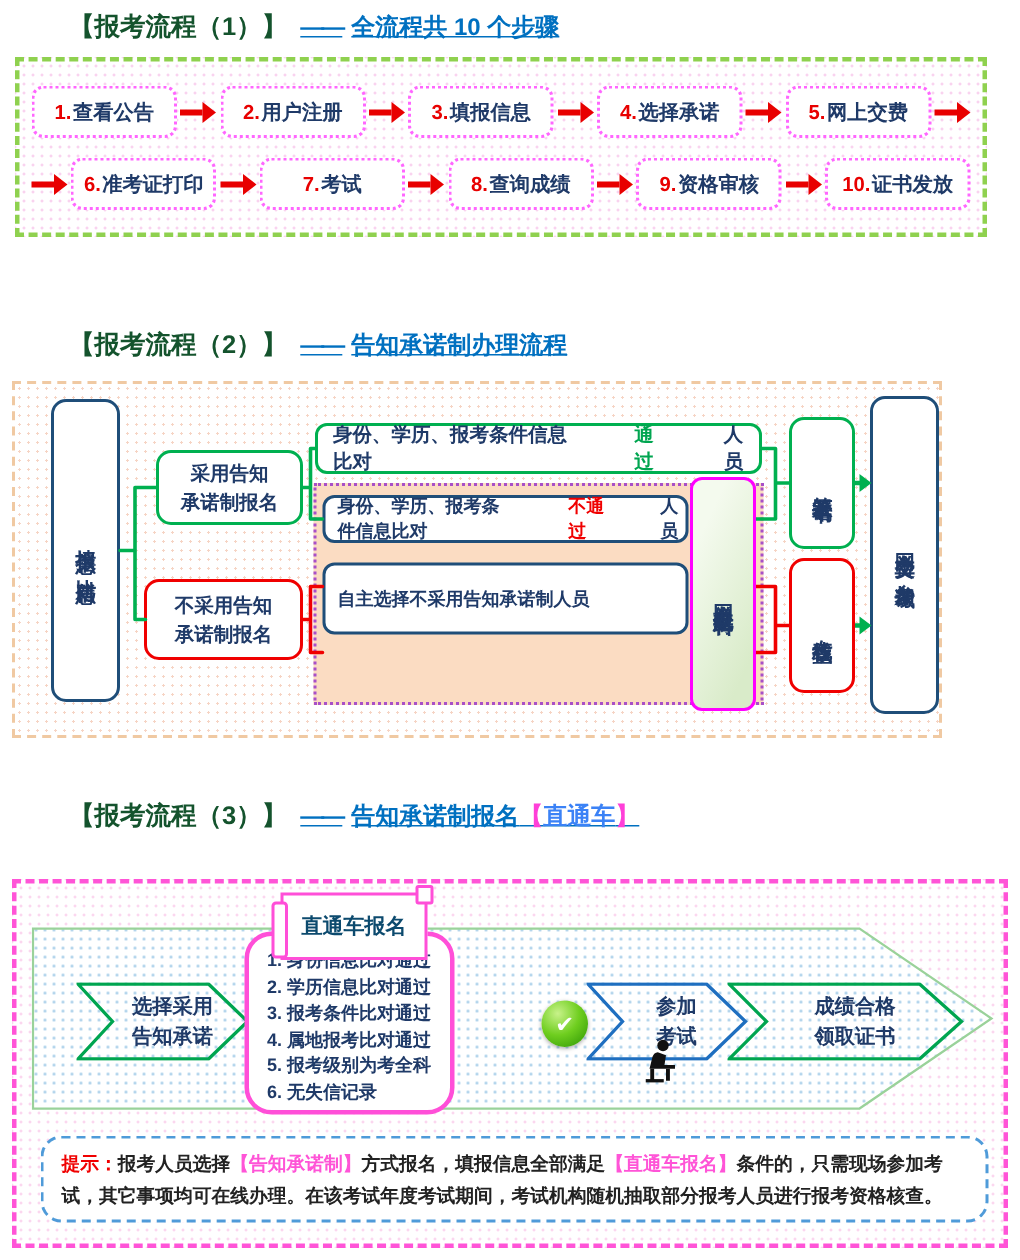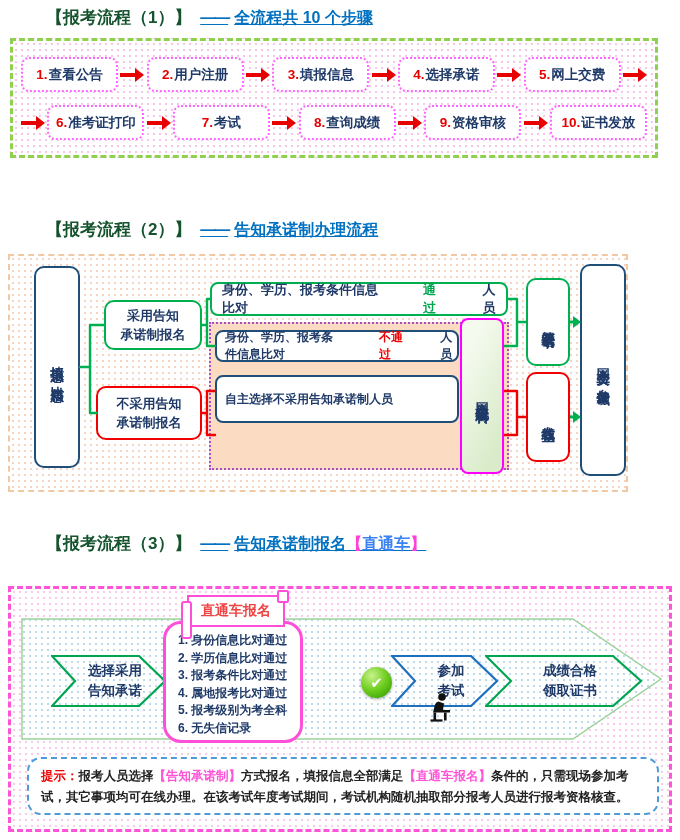--- a/index.html
+++ b/index.html
@@ -68,22 +68,22 @@
       background-image:radial-gradient(#f9c9e9 0.8px,transparent 0.9px);background-size:6px 6px;}
   #c3 .abs{position:absolute;box-sizing:border-box;}
   #banner-svg{left:10px;top:28px;width:642px;height:124px;z-index:1;}
   .chev{z-index:2;display:flex;align-items:center;justify-content:center;}
   .chev svg{position:absolute;left:0;top:0;width:100%;height:100%;}
   .chev .lbl{position:relative;white-space:pre-line;text-align:center;font-weight:bold;
              color:#1f3a68;font-size:13.5px;line-height:1.45;margin-left:12px;}
   #chev-start{left:40px;top:66px;width:116px;height:52px;}
   #chev-exam{left:380px;top:66px;width:108px;height:52px;}
   #chev-result{left:474px;top:66px;width:158px;height:52px;}
-  #ribbon{left:176px;top:6px;width:98px;height:32px;background:#fff;border:2.5px solid #ff4fd8;
-          display:flex;align-items:center;justify-content:center;font-weight:bold;color:#ef4444;
+  #ribbon{left:176px;top:6px;width:98px;height:45px;background:#fff;border:2.5px solid #ff4fd8;
+          display:flex;align-items:center;justify-content:center;font-weight:bold;color:#0c4a6e;
           font-size:14px;z-index:5;}
   #ribbon::before{content:"";position:absolute;left:-8px;top:4px;width:7px;height:34px;
           border:2px solid #ff4fd8;background:#fff;border-radius:3px;}
   #ribbon::after{content:"";position:absolute;right:-6px;top:-7px;width:8px;height:9px;
           border:2px solid #ff4fd8;background:#fff;border-radius:2px;}
   #listbox{left:152px;top:32px;width:140px;height:122px;background:#fff;border:3px solid #ff4fd8;
            border-radius:18px;z-index:4;padding:8px 0 0 12px;font-size:12px;font-weight:bold;
            color:#1f3a68;line-height:17.5px;white-space:nowrap;}
   #checkball{left:350px;top:78px;width:31px;height:31px;border-radius:50%;z-index:4;
            background:radial-gradient(circle at 35% 28%,#c8f28a 0%,#6fce1f 48%,#3da40a 85%);

